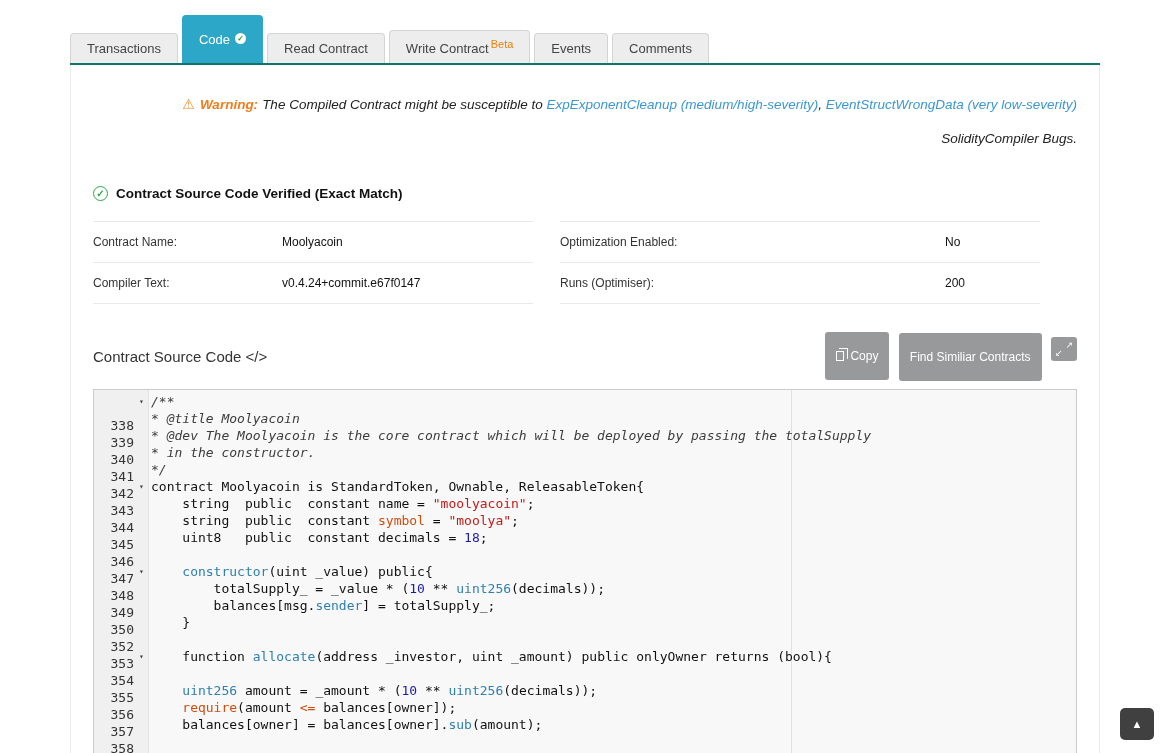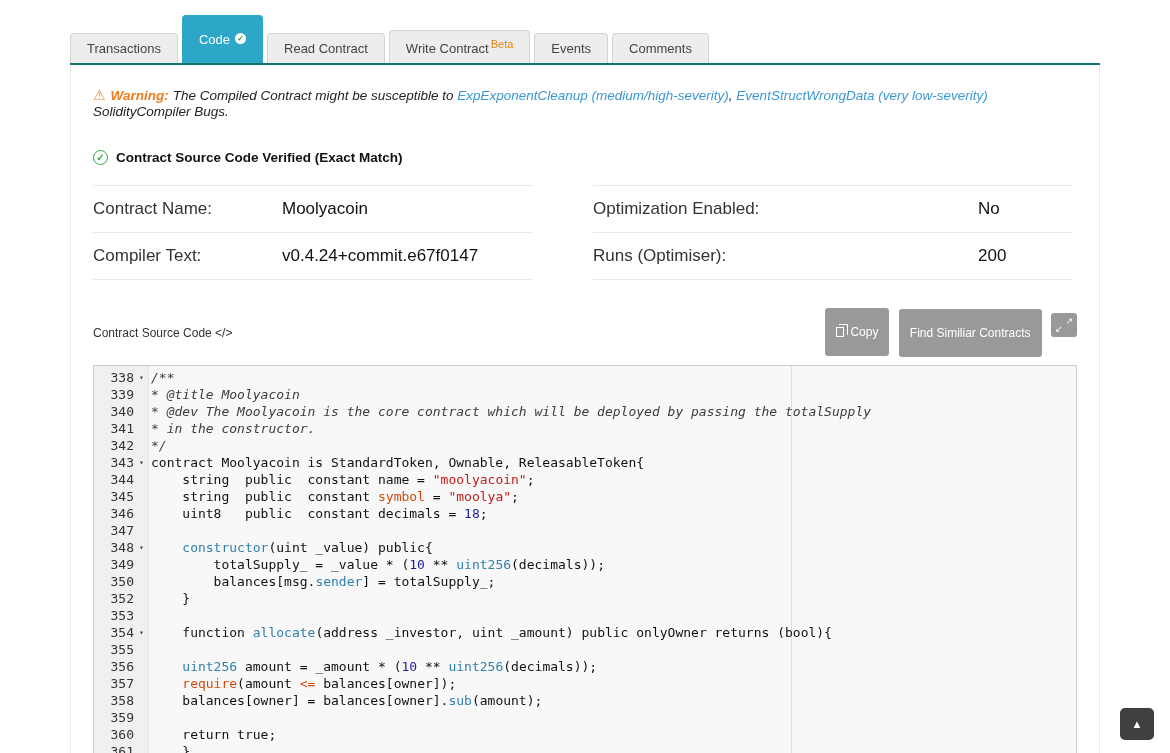--- a/index.html
+++ b/index.html
@@ -20,66 +20,66 @@
   .beta { color:#e8820e; font-size:11px; margin-left:2px; }
   .check-badge {
     display:inline-block; width:11px; height:11px; border-radius:50%; background:#fff; color:#1f9a3d;
     font-size:8px; line-height:11px; text-align:center; font-weight:bold; margin-left:5px; vertical-align:3px;
   }
 
   
   .panel { border:1px solid #ebebeb; border-top:none; padding:22px 22px 0 22px; position:relative; }
 
   
-  .warning { font-size:13.5px; line-height:16px; color:#222; }
+  .warning { font-size:13.5px; line-height:34px; color:#222;text-align:right; }
   .warn-icon { color:#f08a24; margin-right:5px; font-style:normal; font-size:14px; }
   .warn-label { color:#ef7d1c; font-weight:bold; font-style:italic; margin-right:4px; }
   .warn-rest, .warn-link { font-style:italic; }
   .warn-link { color:#3b97d3; text-decoration:none; cursor:pointer; }
 
   
   .verified { margin-top:30px; display:flex; align-items:center; gap:8px; font-weight:bold; font-size:13.5px; color:#111; }
   .verify-icon {
     flex:none; width:15px; height:15px; border:1px solid #2ba84a; border-radius:50%;
     color:#2ba84a; font-size:10px; line-height:14px; text-align:center; font-weight:bold;
   }
 
   
-  .meta { display:grid; grid-template-columns:440px 480px; column-gap:60px; margin-top:20px; font-size:17px; }
+  .meta { display:grid; grid-template-columns:440px 480px; column-gap:27px; margin-top:20px; font-size:12px; }
   .meta-row { display:flex; padding:13px 0; border-bottom:1px solid #e9e9e9; }
   .meta-col .meta-row:first-child { border-top:1px solid #e9e9e9; }
   .meta-label { flex:none; color:#333; }
   .meta-col-left .meta-label { width:189px; }
   .meta-col-right .meta-label { width:385px; }
   .meta-value { color:#111; }
 
   
   .src-header { margin-top:28px; display:flex; justify-content:space-between; align-items:center; }
-  .src-title { font-size:12px; color:#333; }
+  .src-title { font-size:15px; color:#333; }
   .btn {
     background:#97999b; color:#fff; border:none; border-radius:3px; font-size:12px;
     padding:17px 11px; margin-left:5px; cursor:pointer; font-family:inherit;
     display:inline-flex; align-items:center; line-height:14px;
   }
   .copy-icon { position:relative; display:inline-block; width:8px; height:10px; border:1px solid #fff; margin-right:6px; }
   .copy-icon::before { content:""; position:absolute; left:2px; top:-4px; width:8px; height:10px; border:1px solid #fff; border-left:none; border-bottom:none; }
   .expand-btn { position:relative; width:26px; height:24px; padding:0; }
   .expand-ne { position:absolute; top:1px; right:4px; font-size:9px; }
   .expand-sw { position:absolute; bottom:1px; left:4px; font-size:9px; }
 
   
   .editor {
     margin-top:8px; border:1px solid #ccc; background:#f8f8f8; height:455px; position:relative; overflow:hidden;
     font-family:"DejaVu Sans Mono", monospace; font-size:13px; line-height:17px; color:#111;
   }
   .gutter-bg { position:absolute; left:0; top:0; bottom:0; width:55px; background:#f0f0f0; border-right:1px solid #e4e4e4; }
   .print-margin { position:absolute; left:697px; top:0; bottom:0; width:1px; background:#e0e0e0; }
   .code-lines { position:relative; padding-top:3px; }
   .cl { display:flex; height:17px; }
-  .ln { flex:none; width:40px; text-align:right; color:#333; }
+  .ln { flex:none; width:40px; text-align:right; color:#333;margin-top:24px; }
   .fold { flex:none; width:15px; text-align:center; font-size:8px; color:#444; line-height:17px; cursor:pointer; }
   .ct { white-space:pre; padding-left:2px; }
   .tk-cmt { color:#3c3c3c; font-style:italic; }
   .tk-str { color:#c41a16; }
   .tk-num { color:#1a1aa6; }
   .tk-fn  { color:#2f7fae; }
   .tk-kw  { color:#d14b0c; }
 
   
   .scroll-top {

